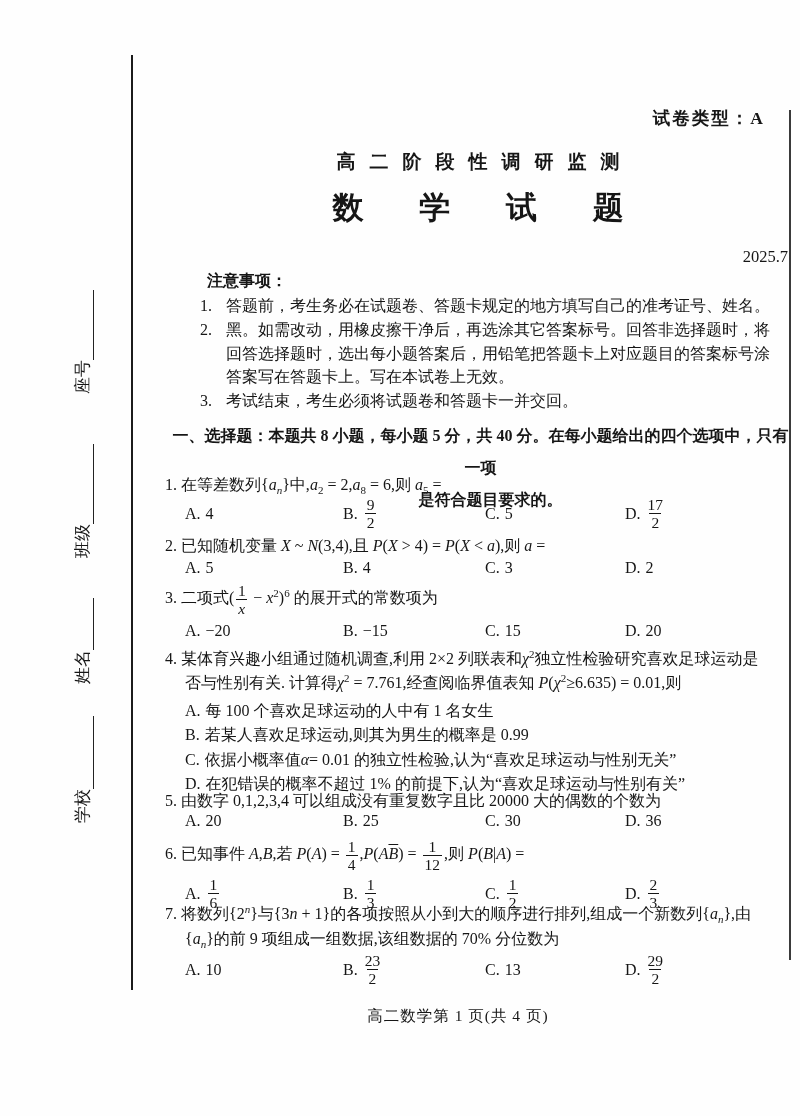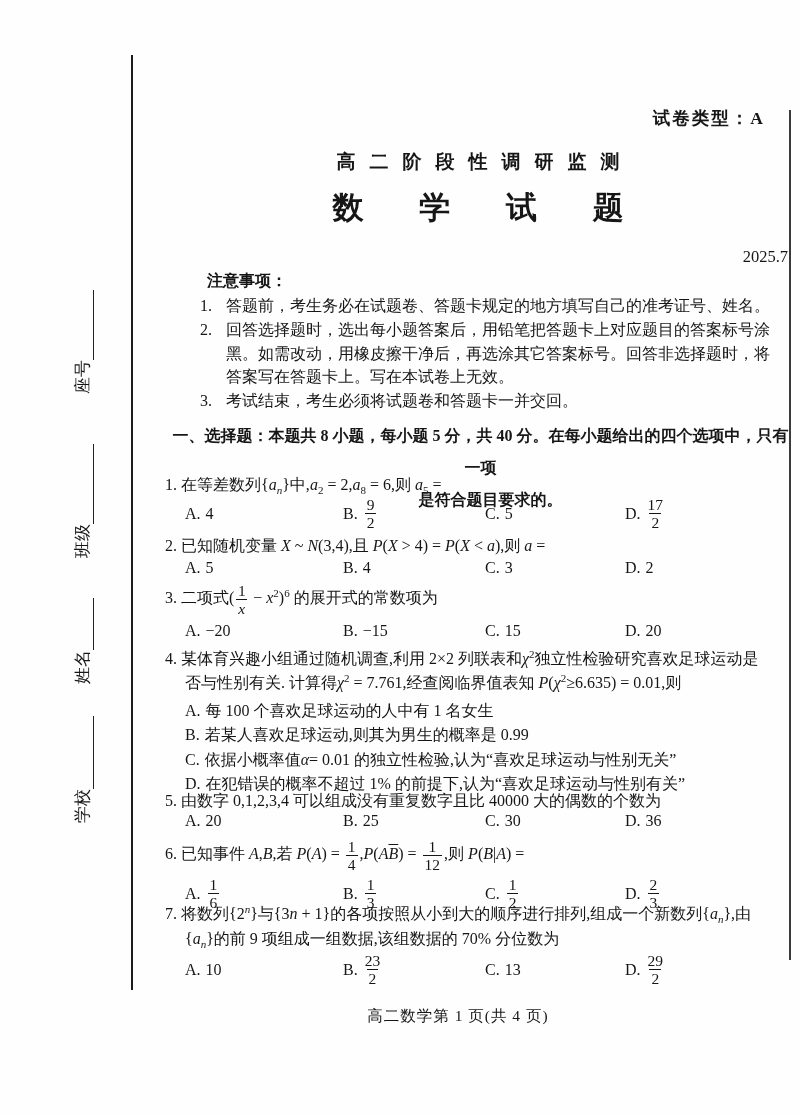--- a/index.html
+++ b/index.html
@@ -93,22 +93,22 @@
     <div class="notes">
       <div class="note">
         <span class="note-num">1.</span>
         <div class="note-lines">
             <div>答题前，考生务必在试题卷、答题卡规定的地方填写自己的准考证号、姓名。</div>
           </div>
       </div>
       <div class="note">
         <span class="note-num">2.</span>
         <div class="note-lines">
+            <div>黑。如需改动，用橡皮擦干净后，再选涂其它答案标号。回答非选择题时，将</div>
             <div>回答选择题时，选出每小题答案后，用铅笔把答题卡上对应题目的答案标号涂</div>
-            <div>黑。如需改动，用橡皮擦干净后，再选涂其它答案标号。回答非选择题时，将</div>
             <div>答案写在答题卡上。写在本试卷上无效。</div>
           </div>
       </div>
       <div class="note">
         <span class="note-num">3.</span>
         <div class="note-lines">
             <div>考试结束，考生必须将试题卷和答题卡一并交回。</div>
           </div>
       </div>
     </div>
@@ -159,21 +159,21 @@
 
     <div class="qline" style="top:647px"><span class="qnum">4.</span><span>某体育兴趣小组通过随机调查,利用 2×2 列联表和<span class="var">χ</span><sup>2</sup>独立性检验研究喜欢足球运动是</span></div>
     <div class="qline cont" style="top:671px">否与性别有关. 计算得<span class="var">χ</span><sup>2</sup> = 7.761,经查阅临界值表知 <span class="var">P</span>(<span class="var">χ</span><sup>2</sup>≥6.635) = 0.01,则</div>
     <div class="opts-stack" style="top:699px">
         <span class="opt"><span class="optlab">A.</span>每 100 个喜欢足球运动的人中有 1 名女生</span>
         <span class="opt"><span class="optlab">B.</span>若某人喜欢足球运动,则其为男生的概率是 0.99</span>
         <span class="opt"><span class="optlab">C.</span>依据小概率值 <span class="var">α</span> = 0.01 的独立性检验,认为“喜欢足球运动与性别无关”</span>
         <span class="opt"><span class="optlab">D.</span>在犯错误的概率不超过 1% 的前提下,认为“喜欢足球运动与性别有关”</span>
       </div>
 
-    <div class="qline" style="top:789px"><span class="qnum">5.</span><span>由数字 0,1,2,3,4 可以组成没有重复数字且比 40000 大的偶数的个数为</span></div>
+    <div class="qline" style="top:789px"><span class="qnum">5.</span><span>由数字 0,1,2,3,4 可以组成没有重复数字且比 20000 大的偶数的个数为</span></div>
     <div class="opts" style="top:812px">
         <span class="opt"><span class="optlab">A.</span>20</span>
         <span class="opt"><span class="optlab">B.</span>25</span>
         <span class="opt"><span class="optlab">C.</span>30</span>
         <span class="opt"><span class="optlab">D.</span>36</span>
       </div>
 
     <div class="qline" style="top:838px"><span class="qnum">6.</span><span>已知事件 <span class="var">A</span>,<span class="var">B</span>,若 <span class="var">P</span>(<span class="var">A</span>) = <span class="frac">
             <span class="fn">1</span>
             <span class="fd">4</span>

